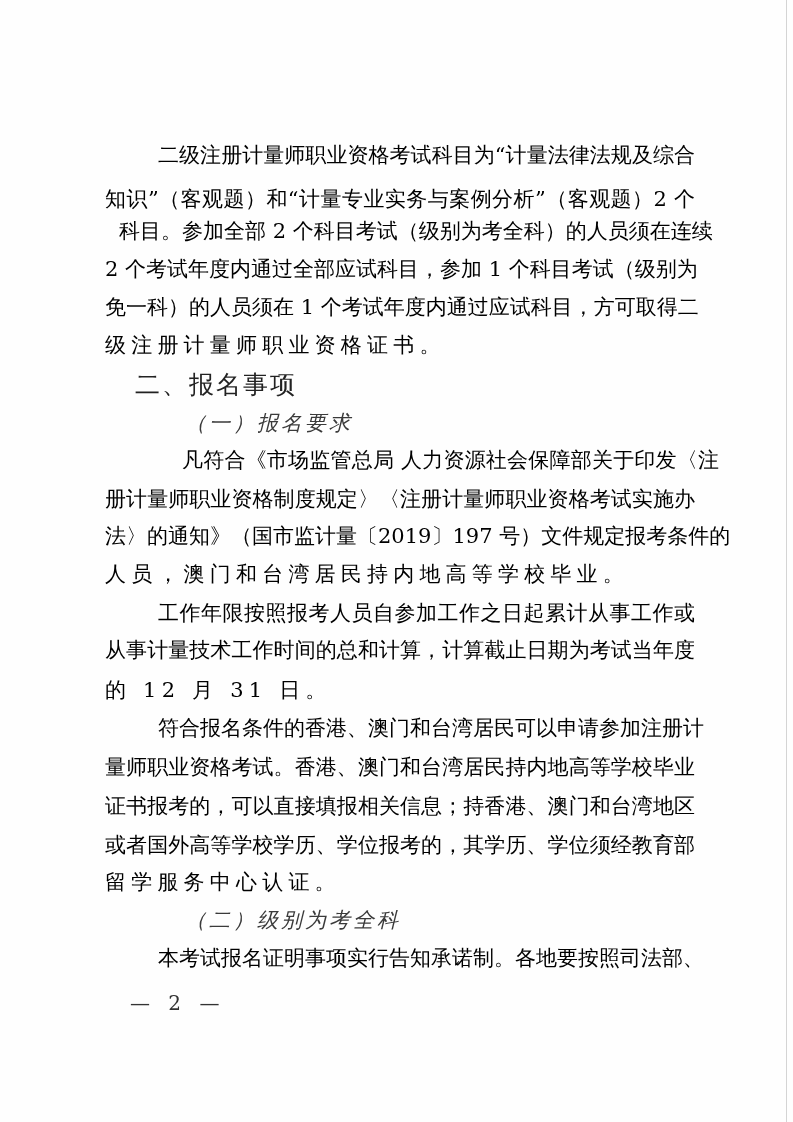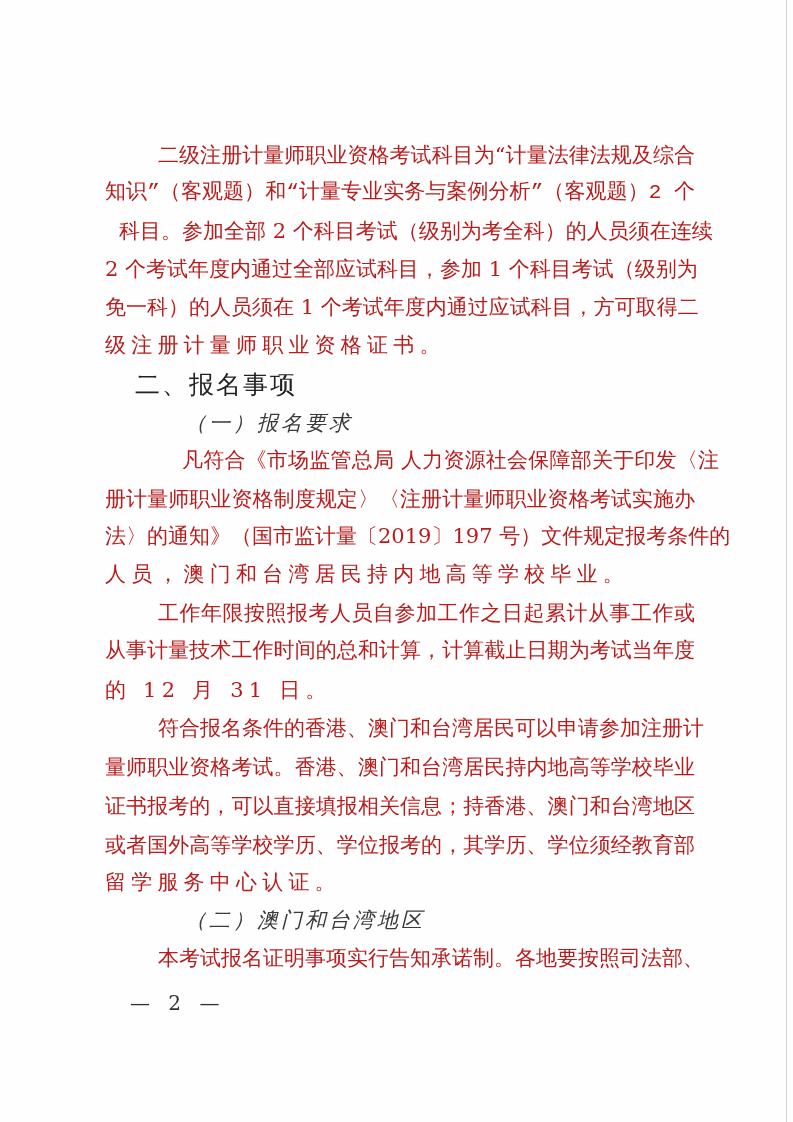--- a/index.html
+++ b/index.html
@@ -34,21 +34,21 @@
       position: absolute;
       left: 0;
       width: 590px;
       height: 30px;
       line-height: 30px;
       font-size: 21px;
       white-space: nowrap;
       text-align: justify;
       text-align-last: justify;
       letter-spacing: 0;
-      color: #b91c1c;
+      color: #000000;
     }
     .line.indent {
       left: 53px;
       width: 537px;
     }
     .line.last {
       text-align-last: left;
       letter-spacing: 5.2px;
     }
     .line.heading1 {
@@ -82,21 +82,21 @@
     }
   </style>
 </head>
 <body>
 
 <div class="page-edge"></div>
 
 <div class="doc">
 
   <div class="line indent" style="top:140px;">二级注册计量师职业资格考试科目为“计量法律法规及综合</div>
-  <div class="line" style="top:178px;font-family:Liberation Mono, monospace;">知识”（客观题）和“计量专业实务与案例分析”（客观题）2 个</div>
+  <div class="line" style="top:184px;">知识”（客观题）和“计量专业实务与案例分析”（客观题）2 个</div>
   <div class="line" style="top:216px;margin-left:14px;">科目。参加全部 2 个科目考试（级别为考全科）的人员须在连续</div>
   <div class="line" style="top:254px;">2 个考试年度内通过全部应试科目，参加 1 个科目考试（级别为</div>
   <div class="line" style="top:292px;">免一科）的人员须在 1 个考试年度内通过应试科目，方可取得二</div>
   <div class="line last" style="top:330px;">级注册计量师职业资格证书。</div>
 
   <div class="line heading1" style="top:370px;">二、报名事项</div>
 
   <div class="line heading2" style="top:408px;">（一）报名要求</div>
 
   <div class="line indent" style="top:445px;margin-left:24px;">凡符合《市场监管总局 人力资源社会保障部关于印发〈注</div>
@@ -107,18 +107,18 @@
   <div class="line indent" style="top:598px;">工作年限按照报考人员自参加工作之日起累计从事工作或</div>
   <div class="line" style="top:635px;">从事计量技术工作时间的总和计算，计算截止日期为考试当年度</div>
   <div class="line last" style="top:675px;">的 12 月 31 日。</div>
 
   <div class="line indent" style="top:713px;">符合报名条件的香港、澳门和台湾居民可以申请参加注册计</div>
   <div class="line" style="top:752px;">量师职业资格考试。香港、澳门和台湾居民持内地高等学校毕业</div>
   <div class="line" style="top:791px;">证书报考的，可以直接填报相关信息；持香港、澳门和台湾地区</div>
   <div class="line" style="top:830px;">或者国外高等学校学历、学位报考的，其学历、学位须经教育部</div>
   <div class="line last" style="top:867px;">留学服务中心认证。</div>
 
-  <div class="line heading2" style="top:905px;">（二）澳门和台湾地区</div>
+  <div class="line heading2" style="top:905px;">（二）级别为考全科</div>
 
   <div class="line indent" style="top:943px;">本考试报名证明事项实行告知承诺制。各地要按照司法部、</div>
 </div>
 
 <div class="page-number">— 2 —</div>
 
 </body></html>

